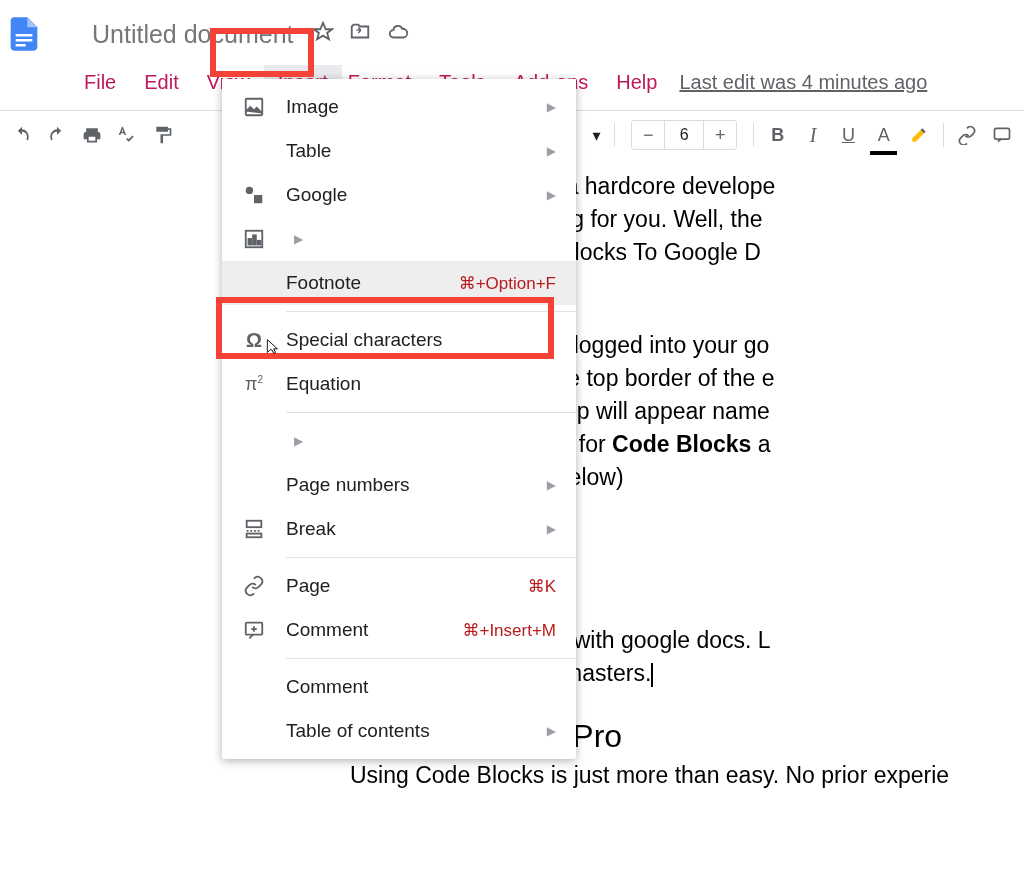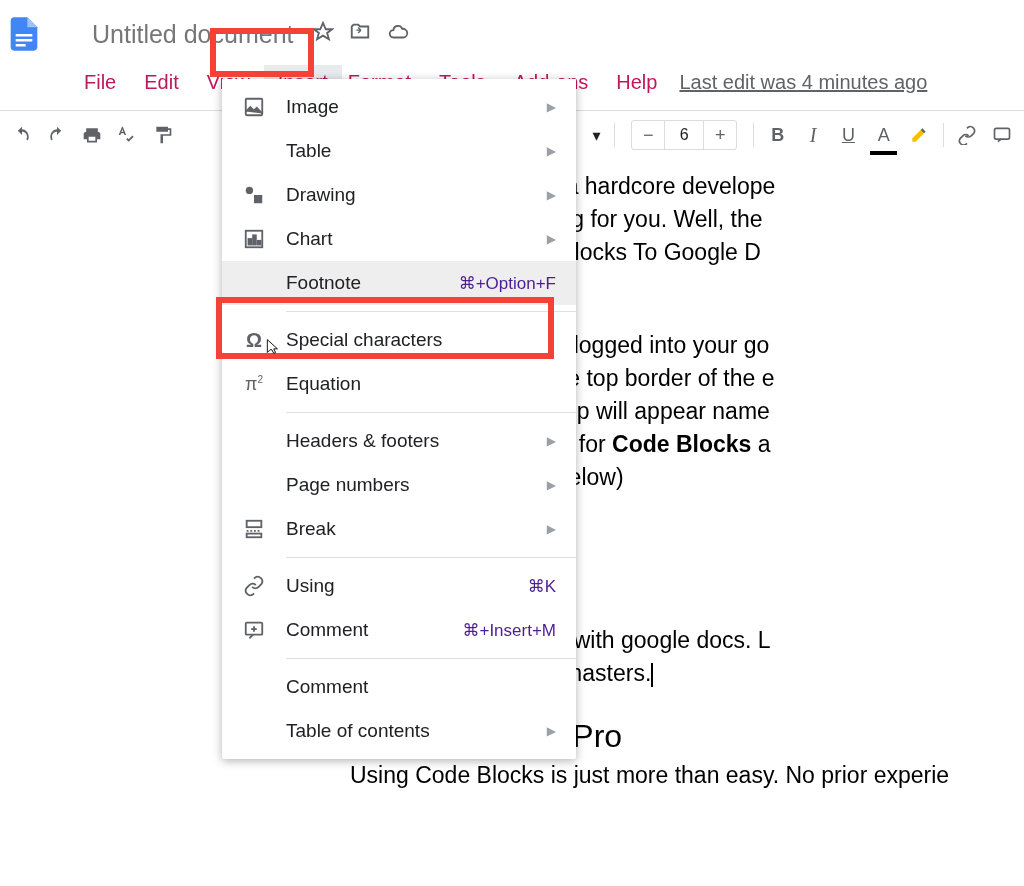--- a/index.html
+++ b/index.html
@@ -53,21 +53,21 @@
   .dropdown {
     position:absolute; left:222px; top:79px; width:354px; background:#fff;
     box-shadow: 0 2px 10px rgba(0,0,0,0.3); z-index:50; padding:6px 0;
     border-radius:0 0 2px 2px;
   }
   .dd-item { display:flex; align-items:center; height:44px; padding:0 20px; cursor:pointer; font-size:19px; color:#202124; }
   .dd-item.hovered { background:#eeeeee; }
   .dd-icon { width:24px; height:24px; margin-right:20px; color:#5f6368; display:flex; align-items:center; justify-content:center; }
   .dd-icon svg { width:22px; height:22px; }
   .dd-label { flex:1; }
-  .dd-shortcut { color:#4c1d95; font-size:17px; }
+  .dd-shortcut { color:#b91c1c; font-size:17px; }
   .dd-arrow { color:#9aa0a6; font-size:12px; margin-left:8px; }
   .dd-sep { height:1px; background:#e0e0e0; margin:6px 0 6px 64px; }
 
   .cursor-icon { position:absolute; left:260px; top:335px; z-index:70; color:#000; }
 
   
   .doc-area { position:absolute; left:0; top:160px; right:0; bottom:0; background:#fff; }
   .doc-content {
     position:absolute; left:350px; top:10px; right:0;
     font-size:23px; line-height:33px; color:#000;
@@ -235,33 +235,32 @@
       <div class="dd-label">Table</div>
       <div class="dd-arrow">▶</div>
     </div>
     <div class="dd-item">
       <div class="dd-icon">
         <svg viewBox="0 0 24 24" fill="#5f6368">
           <circle cx="7" cy="7" r="4"></circle>
           <rect x="12" y="12" width="9" height="9"></rect>
         </svg>
       </div>
-      <div class="dd-label">Drawing</div>
+      <div class="dd-label">Google</div>
       <div class="dd-arrow">▶</div>
     </div>
     <div class="dd-item">
       <div class="dd-icon">
         <svg viewBox="0 0 24 24" fill="none" stroke="#5f6368" stroke-width="2">
           <rect x="3" y="3" width="18" height="18"></rect>
           <rect x="6" y="12" width="3" height="6" fill="#5f6368"></rect>
           <rect x="11" y="8" width="3" height="10" fill="#5f6368"></rect>
           <rect x="16" y="14" width="3" height="4" fill="#5f6368"></rect>
         </svg>
       </div>
-      <div class="dd-label">Chart</div>
       <div class="dd-arrow">▶</div>
     </div>
     <div class="dd-item hovered">
       <div class="dd-icon"></div>
       <div class="dd-label">Footnote</div>
       <div class="dd-shortcut">⌘+Option+F</div>
     </div>
     <div class="dd-sep"></div>
     <div class="dd-item">
       <div class="dd-icon">
@@ -271,21 +270,20 @@
     </div>
     <div class="dd-item">
       <div class="dd-icon">
         <span style="font-size:18px">π<sup style="font-size:10px">2</sup></span>
       </div>
       <div class="dd-label">Equation</div>
     </div>
     <div class="dd-sep"></div>
     <div class="dd-item">
       <div class="dd-icon"></div>
-      <div class="dd-label">Headers &amp; footers</div>
       <div class="dd-arrow">▶</div>
     </div>
     <div class="dd-item">
       <div class="dd-icon"></div>
       <div class="dd-label">Page numbers</div>
       <div class="dd-arrow">▶</div>
     </div>
     <div class="dd-item">
       <div class="dd-icon">
         <svg viewBox="0 0 24 24" fill="none" stroke="#5f6368" stroke-width="2">
@@ -298,21 +296,21 @@
       <div class="dd-arrow">▶</div>
     </div>
     <div class="dd-sep"></div>
     <div class="dd-item">
       <div class="dd-icon">
         <svg viewBox="0 0 24 24" fill="none" stroke="#5f6368" stroke-width="2">
           <path d="M10 13a5 5 0 007 0l3-3a5 5 0 00-7-7l-1 1"></path>
           <path d="M14 11a5 5 0 00-7 0l-3 3a5 5 0 007 7l1-1"></path>
         </svg>
       </div>
-      <div class="dd-label">Using</div>
+      <div class="dd-label">Page</div>
       <div class="dd-shortcut">⌘K</div>
     </div>
     <div class="dd-item">
       <div class="dd-icon">
         <svg viewBox="0 0 24 24" fill="none" stroke="#5f6368" stroke-width="2">
           <rect x="3" y="4" width="18" height="13" rx="1"></rect>
           <path d="M7 21l4-4"></path>
           <line x1="12" y1="8" x2="12" y2="14"></line>
           <line x1="9" y1="11" x2="15" y2="11"></line>
         </svg>

